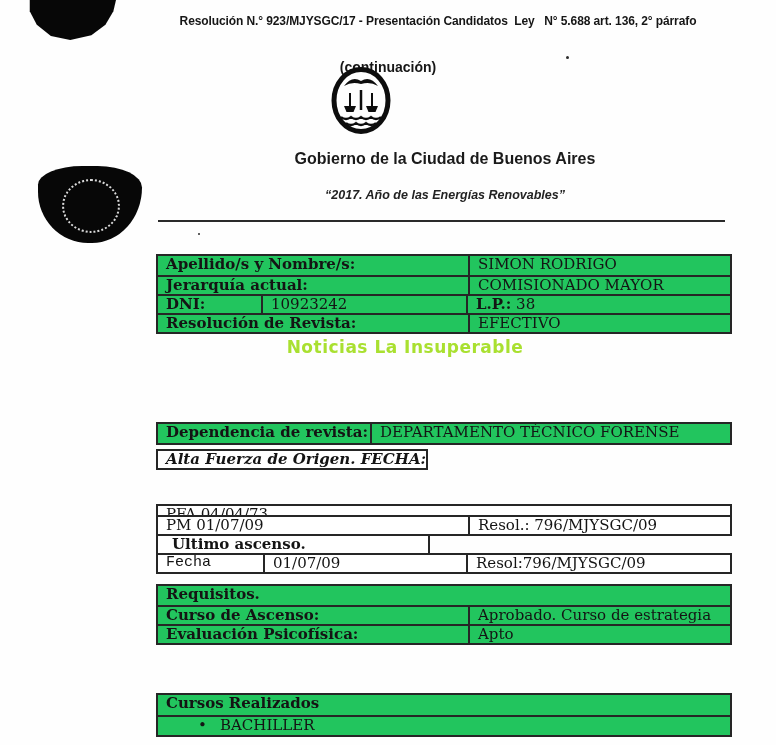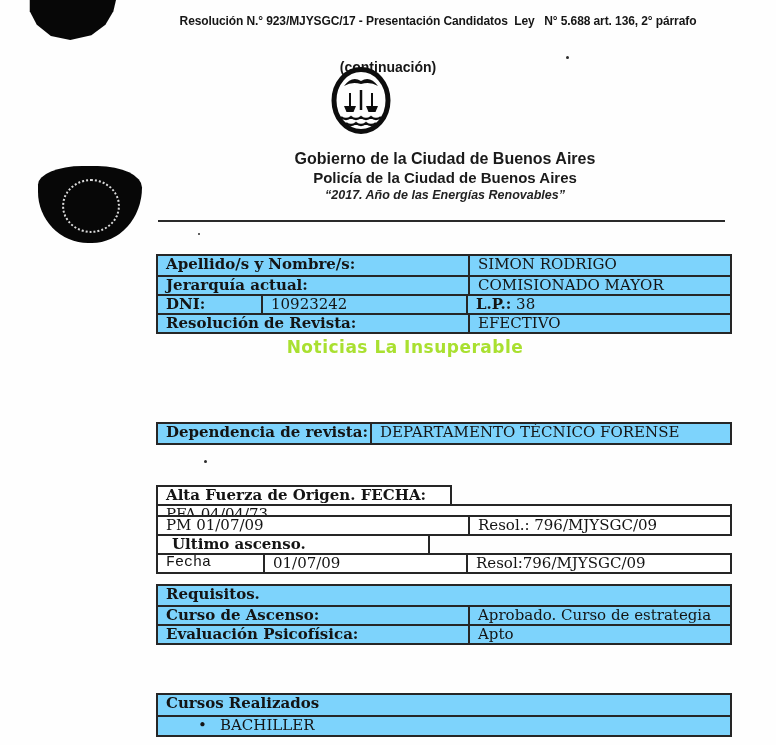--- a/index.html
+++ b/index.html
@@ -49,41 +49,41 @@
 
   
   .watermark {
     position:absolute; top:337px; left:20px; width:770px; text-align:center;
     font-family:"DejaVu Sans", sans-serif; font-weight:bold; font-size:17px;
     letter-spacing:0.5px; color:#a9e030;
   }
 
   
   .tbl { position:absolute; left:156px; width:576px; border:2px solid #262626;
-         background:#7dd3fc; box-sizing:border-box; }
+         background:#22c55e; box-sizing:border-box; }
   .row { display:flex; box-sizing:border-box; height:19px; border-top:2px solid #262626; }
   .row:first-child { border-top:none; }
   .cell { box-sizing:border-box; padding:0 8px; font-size:15px; line-height:17px;
           white-space:nowrap; overflow:hidden; color:#141414; }
   .cell.b { font-weight:bold; }
   .cell.grow { flex:1 1 auto; }
   .cell.div { border-left:2px solid #262626; }
   .w310 { flex:0 0 310px; } .w212 { flex:0 0 212px; }
   .w103 { flex:0 0 103px; } .w205 { flex:0 0 205px; }
   .w105 { flex:0 0 105px;font-family:Liberation Mono, monospace; } .w203 { flex:0 0 203px; }
 
   
   .fbox { position:absolute; left:156px; height:21px; border:2px solid #262626;
           background:#fff; box-sizing:border-box; display:flex; }
   .fbox .cell { line-height:16px; }
 
   .tbl-personal   { top:254px; }
   .tbl-birth      { top:367px; }
   .tbl-dependency { top:422px; }
-  .f-r1 { top:485px; width:296px; }
+  .f-r1 { top:449px; width:272px;font-style:italic; }
   .f-r2 { top:504px; width:576px; }
   .f-r3 { top:515px; width:576px; }
   .f-r4 { top:534px; width:274px;padding-left:6px; }
   .f-r5 { top:553px; width:576px; }
   .tbl-req     { top:584px; }
   .tbl-courses { top:693px; }
   .tbl-courses .row { height:20px; }
   .bullet-cell { padding-left:40px; }
   .bullet-glyph { display:inline-block; width:22px; }
 </style>
@@ -111,21 +111,20 @@
       <line x1="42" y1="27" x2="42" y2="41" stroke="#0d0d0d" stroke-width="2"></line>
       <line x1="31" y1="24" x2="31" y2="44" stroke="#0d0d0d" stroke-width="2.5"></line>
       <path d="M14 40 h12 l-2.5 6 h-7 z" fill="#0d0d0d"></path>
       <path d="M36 40 h12 l-2.5 6 h-7 z" fill="#0d0d0d"></path>
       <path d="M11 51 q5 4 10 0 q5 4 10 0 q5 4 10 0 q5 4 10 0" fill="none" stroke="#0d0d0d" stroke-width="2.2"></path>
       <path d="M16 57 q5 4 10 0 q5 4 10 0 q5 4 10 0" fill="none" stroke="#0d0d0d" stroke-width="2.2"></path>
     </svg>
   </div>
 
   <div class="org-line1">Gobierno de la Ciudad de Buenos Aires</div>
-  <div class="org-line2">Policía de la Ciudad de Buenos Aires</div>
   <div class="org-slogan">“2017. Año de las Energías Renovables”</div>
   <div class="rule"></div>
 
   <div class="tbl tbl-personal">
     <div class="row">
       <div class="cell b w310">Apellido/s y Nombre/s:</div>
       <div class="cell div grow">SIMON RODRIGO</div>
     </div>
     <div class="row">
       <div class="cell b w310">Jerarquía actual:</div>

